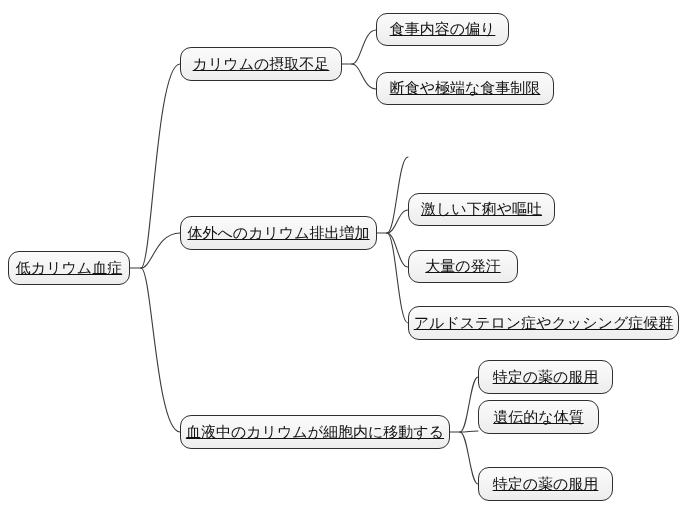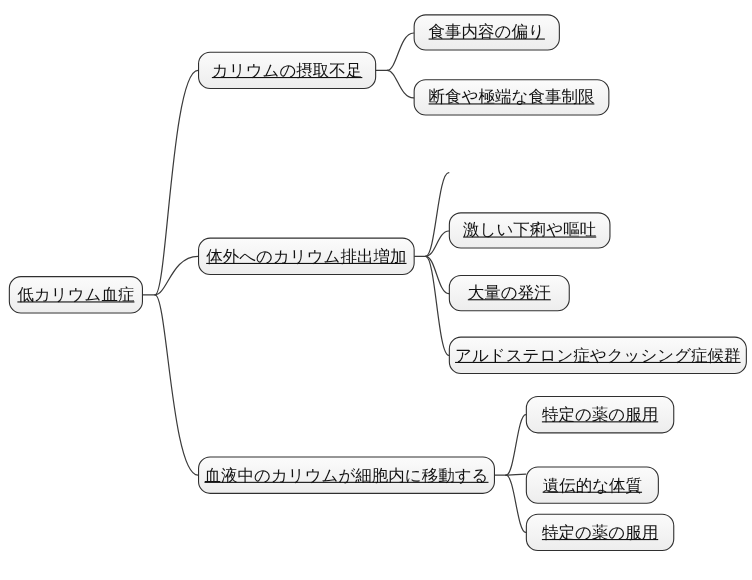--- a/index.html
+++ b/index.html
@@ -32,21 +32,21 @@
   .n-b1  {left:180px; top:47px;  width:162px;}
   .n-b2  {left:180px; top:216px; width:197px;}
   .n-b3  {left:180px; top:415px; width:270px;}
   .n-l1a {left:376px; top:13px;  width:133px; height:33px;}
   .n-l1b {left:376px; top:72px;  width:178px; height:33px;}
   .n-l2a {left:408px; top:140px; width:76px;  height:33px;}
   .n-l2b {left:408px; top:193px; width:147px; height:33px;}
   .n-l2c {left:408px; top:250px; width:110px; height:33px;}
   .n-l2d {left:408px; top:306px; width:271px;}
   .n-l3a {left:478px; top:360px; width:135px;}
-  .n-l3b {left:478px; top:424px; width:121px;}
+  .n-l3b {left:478px; top:400px; width:121px;}
   .n-l3c {left:478px; top:467px; width:135px;text-align:right;}
 </style>
 </head>
 <body>
 
 <div id="mindmap">
 
   <svg id="connectors" width="684" height="527" viewBox="0 0 684 527" fill="none" stroke="#3b3b3b" stroke-width="1.1" stroke-linecap="round">
 
     <path d="M130,268 L141,268"></path>

